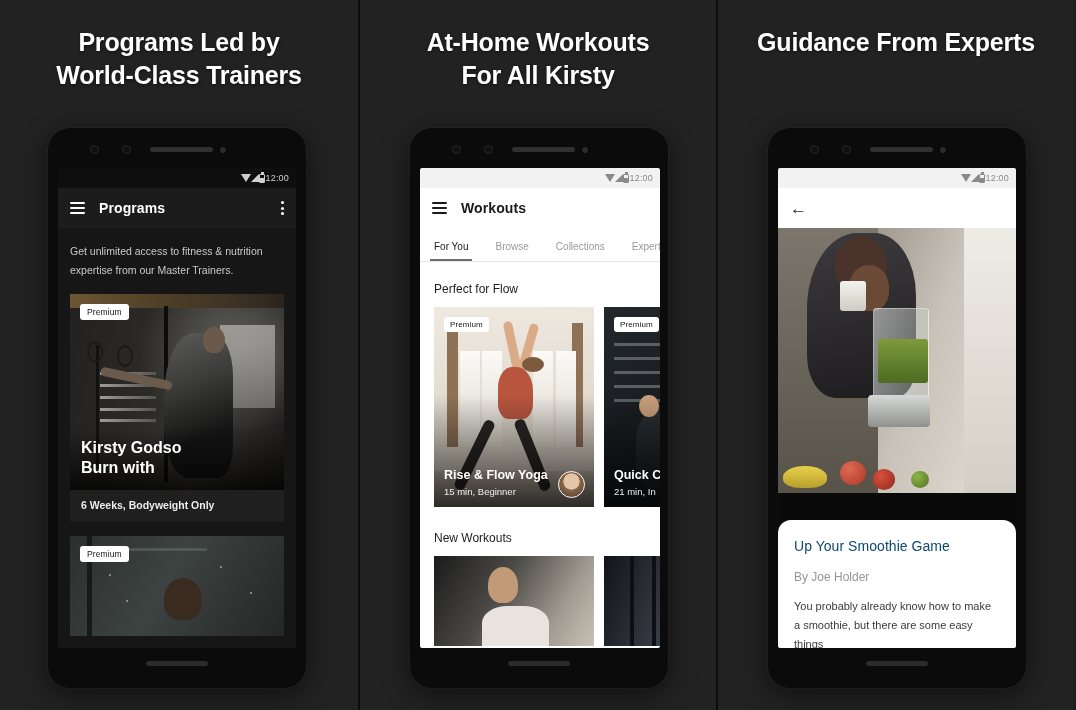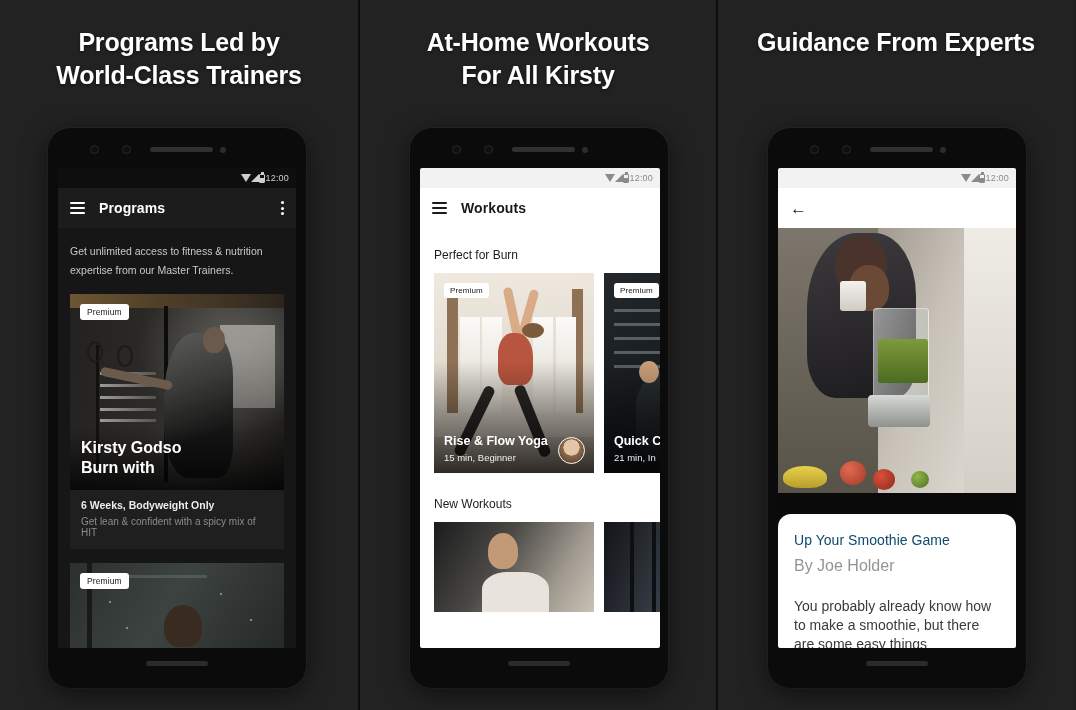--- a/index.html
+++ b/index.html
@@ -206,22 +206,22 @@
   .scene-smoothie .banana { position:absolute; left:2%; bottom:2%; width:44px; height:22px; background: linear-gradient(180deg,#e8d14b,#b79f2c); border-radius:50% 50% 40% 40%; }
 
   .article {
     position: absolute; left: 0; right: 0; bottom: 0;
     background: #ffffff;
     border-radius: 13px 13px 13px 13px;
     padding: 18px 16px 14px;
     min-height: 123px;
   }
   .art-title { font-size: 14px; color: #0c4a6e; letter-spacing: 0.05px; }
-  .art-author { font-size: 16px; color: #949494; margin-top: 9px; }
-  .art-body { font-size: 14px; color: #3a3a3a; line-height: 19px; margin-top: 22px; }
+  .art-author { font-size: 12px; color: #949494; margin-top: 16px; }
+  .art-body { font-size: 11px; color: #3a3a3a; line-height: 19px; margin-top: 13px; }
 </style>
 </head>
 <body>
 
 <div class="board">
 
   <div class="panel p1">
     <div class="headline">
       <span>Programs Led by</span>
       <span class="l2">World-Class Trainers</span>
@@ -280,21 +280,20 @@
                 <div class="arm"></div>
               </div>
               <span class="premium">Premium</span>
               <div class="card-overlay">
                 <div class="card-title">Kirsty Godso</div>
                 <div class="card-title">Burn with</div>
               </div>
             </div>
             <div class="card-foot">
               <div class="card-foot-t">6 Weeks, Bodyweight Only</div>
-              <div class="card-foot-s">Get lean &amp; confident with a spicy mix of HIT</div>
             </div>
           </div>
 
           <div class="card" style="margin-top:14px">
             <div class="card-img" style="height:100px">
               <div class="scene-wall">
                 <div class="pole"></div>
                 <div class="rail"></div>
                 <div class="head2"></div>
                 <div class="spk" style="left:18%;top:38%"></div>
@@ -337,22 +336,28 @@
         <div class="appbar appbar-light">
           <span class="ham">
               <i></i>
               <i></i>
               <i></i>
             </span>
           <span class="appbar-title">Workouts</span>
         </div>
 
         <div class="body-light">
-
-          <div class="sec-title">Perfect for Burn</div>
+          <div class="tabs">
+            <span class="tab active">For You</span>
+            <span class="tab">Browse</span>
+            <span class="tab">Collections</span>
+            <span class="tab">Expert</span>
+          </div>
+
+          <div class="sec-title">Perfect for Flow</div>
           <div class="hrow">
             <div class="tile">
               <div class="scene-yoga">
                 <div class="col" style="left:8%"></div>
                 <div class="col" style="left:86%"></div>
                 <div class="winp" style="left:16%"></div>
                 <div class="winp" style="left:30%"></div>
                 <div class="winp" style="left:62%"></div>
                 <div class="winp" style="left:76%"></div>
                 <div class="floor"></div>

